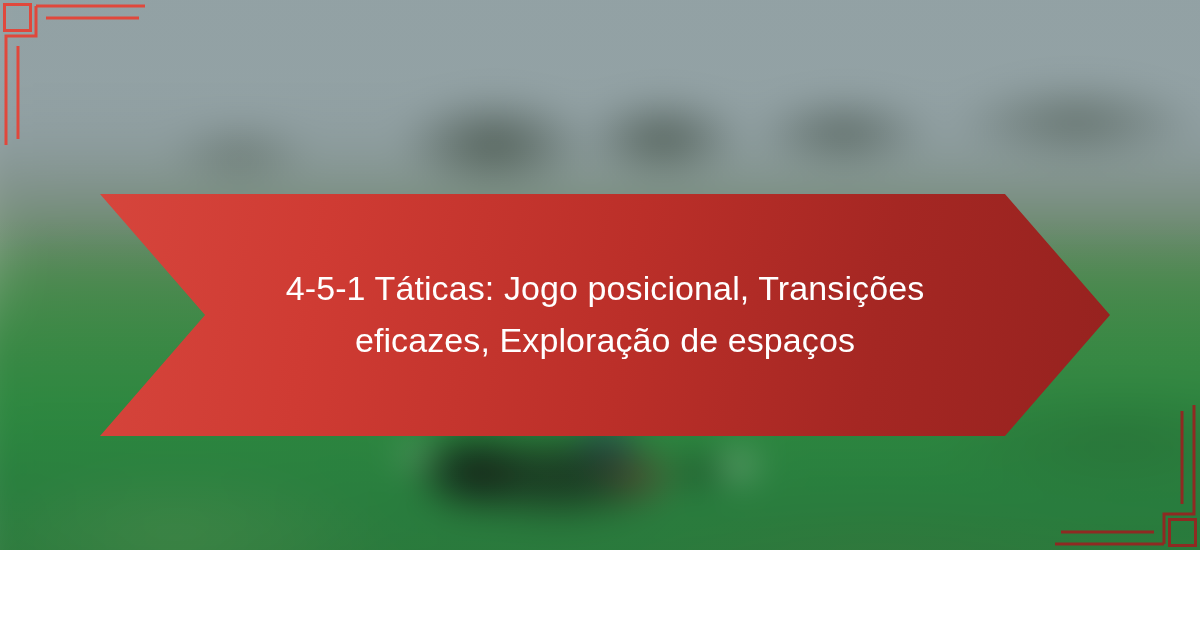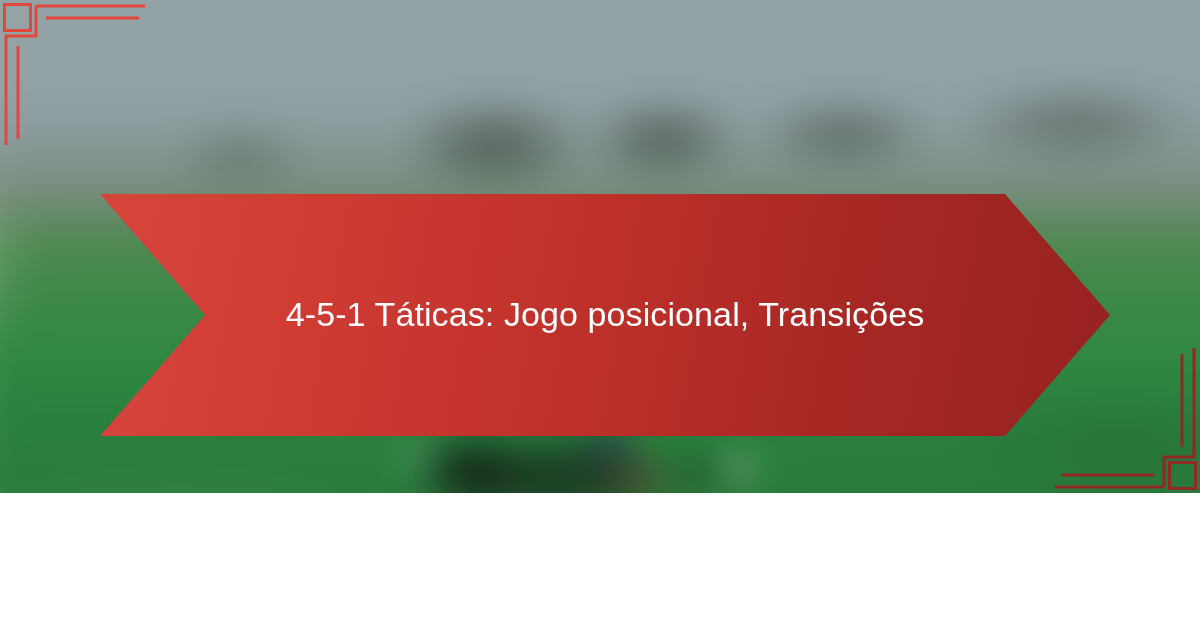--- a/index.html
+++ b/index.html
@@ -8,21 +8,21 @@
     padding: 0;
     background: #ffffff;
   }
   body {
     font-family: "Liberation Sans", "DejaVu Sans", sans-serif;
   }
 
   .stage {
     position: relative;
     width: 1200px;
-    height: 493px;
+    height: 550px;
     overflow: hidden;
     background: #7e8f92;
   }
 
   
   .photo-bg {
     position: absolute;
     inset: -40px;
     z-index: 0;
     background-color: #8b9a9d;
@@ -154,16 +154,17 @@
         <path d="M 46 18 L 139 18"></path>
         <path d="M 18 46 L 18 139"></path>
       </g>
     </svg>
   </div>
 
   <div class="ribbon-wrap">
     <div class="ribbon"></div>
     <div class="ribbon-title">
       <span>4-5-1 Táticas: Jogo posicional, Transições</span>
+      <span>eficazes, Exploração de espaços</span>
     </div>
   </div>
 
 </div>
 
 </body></html>

